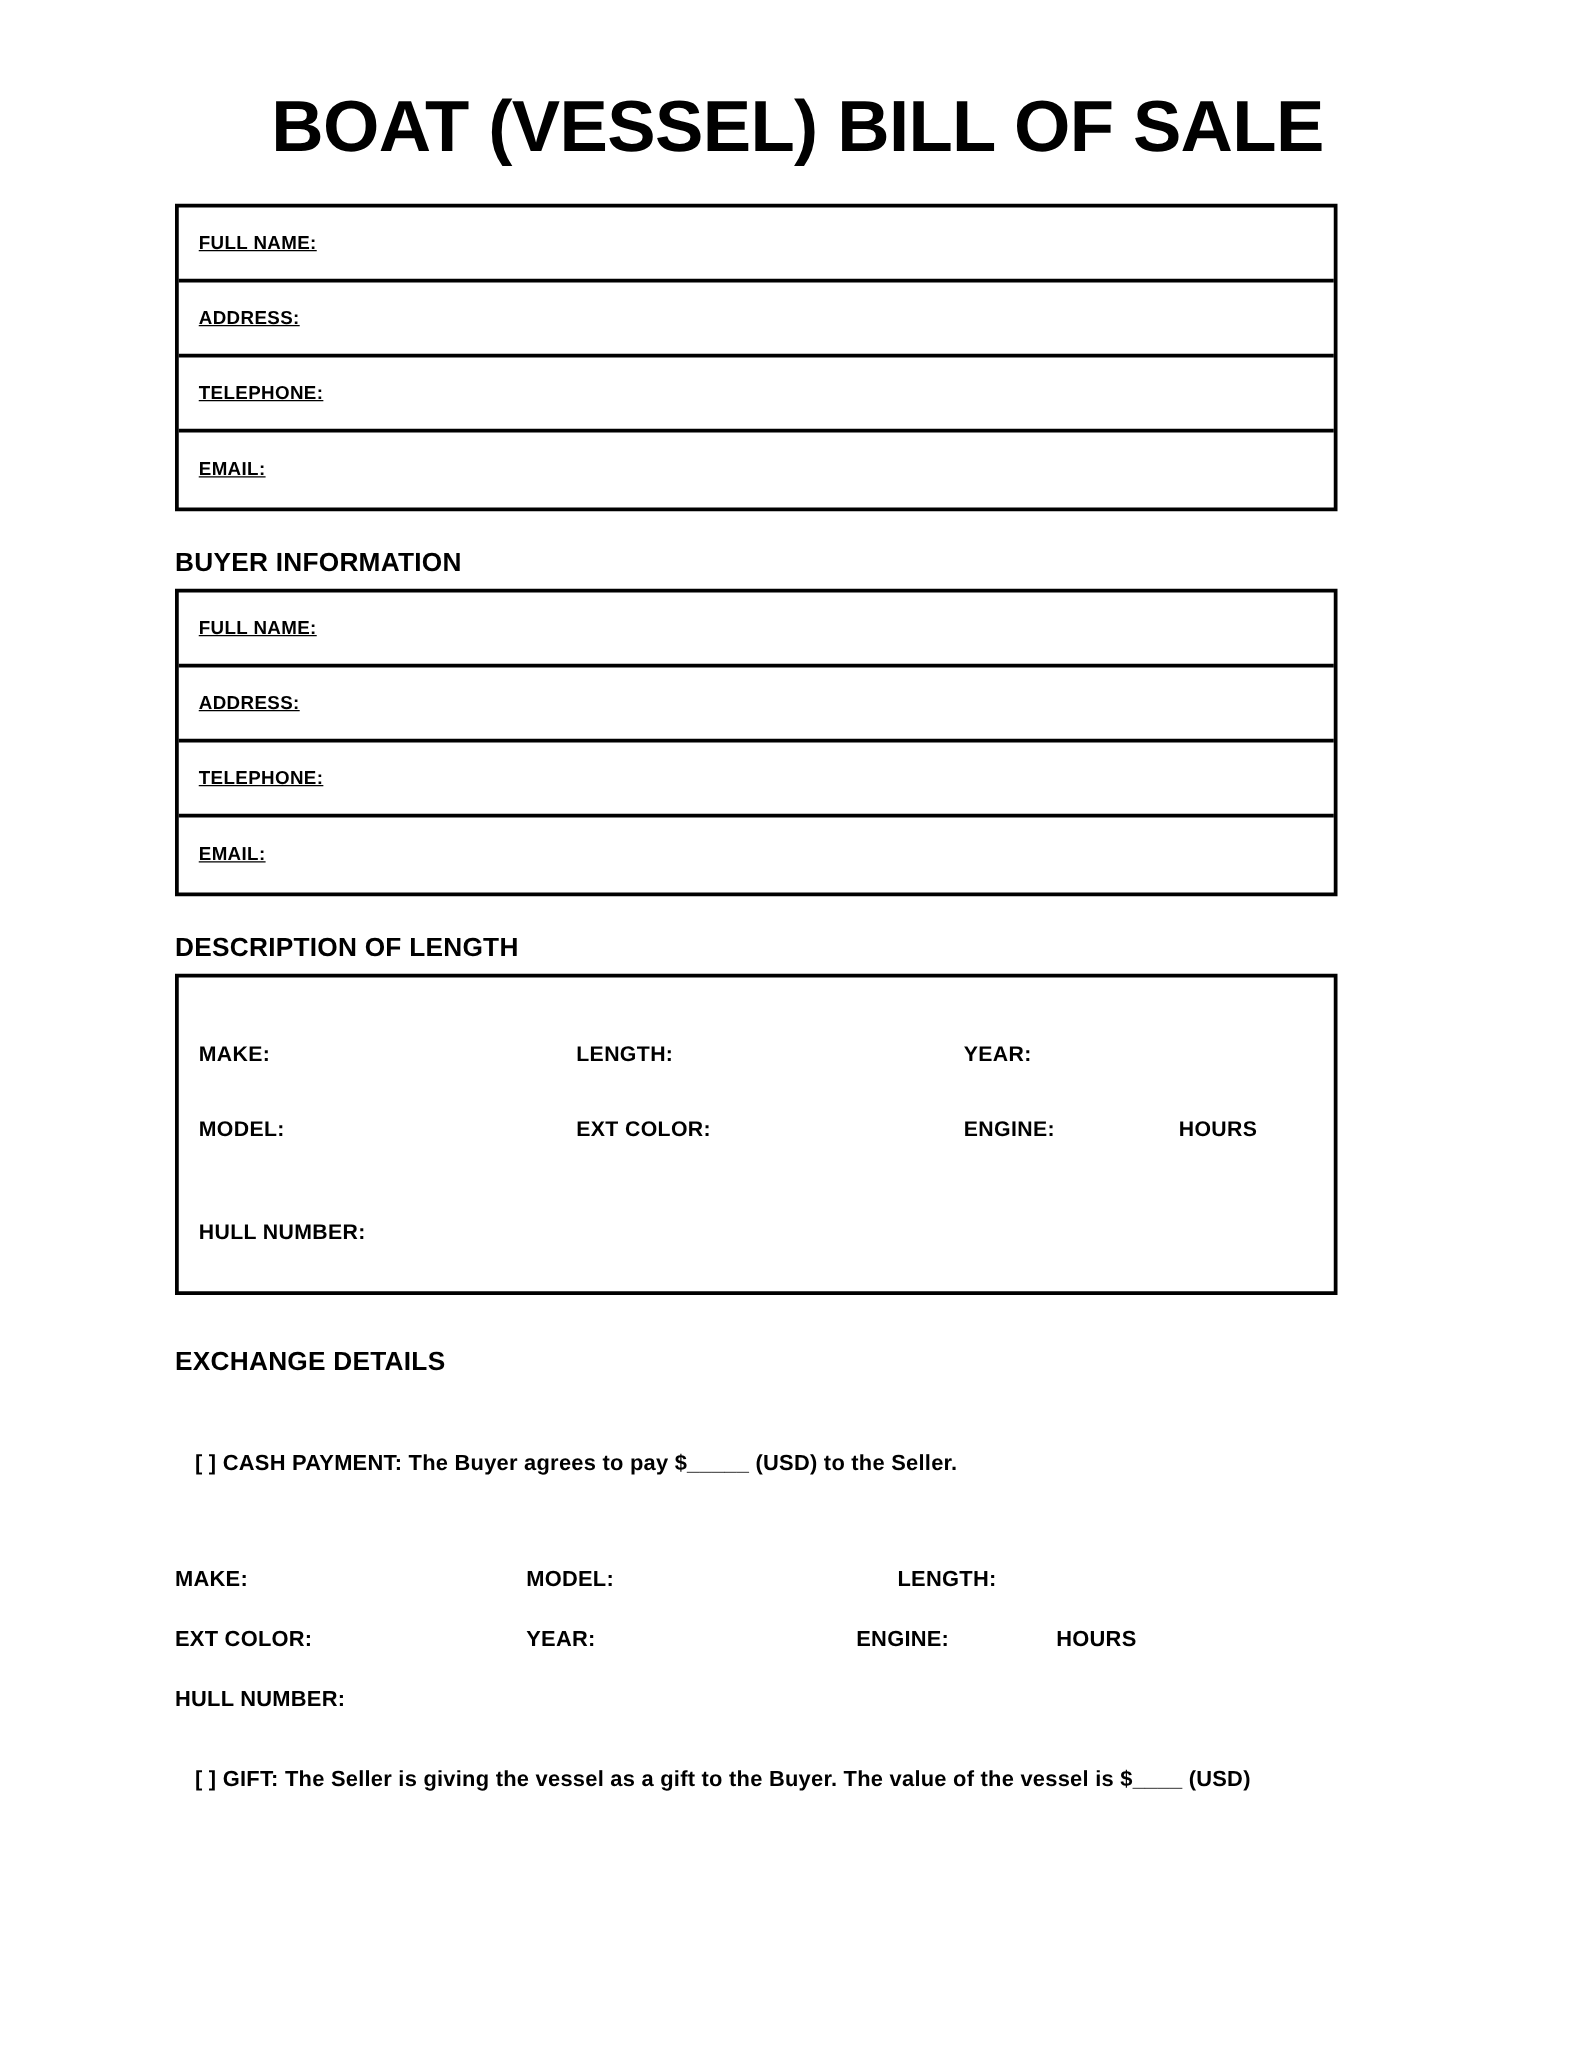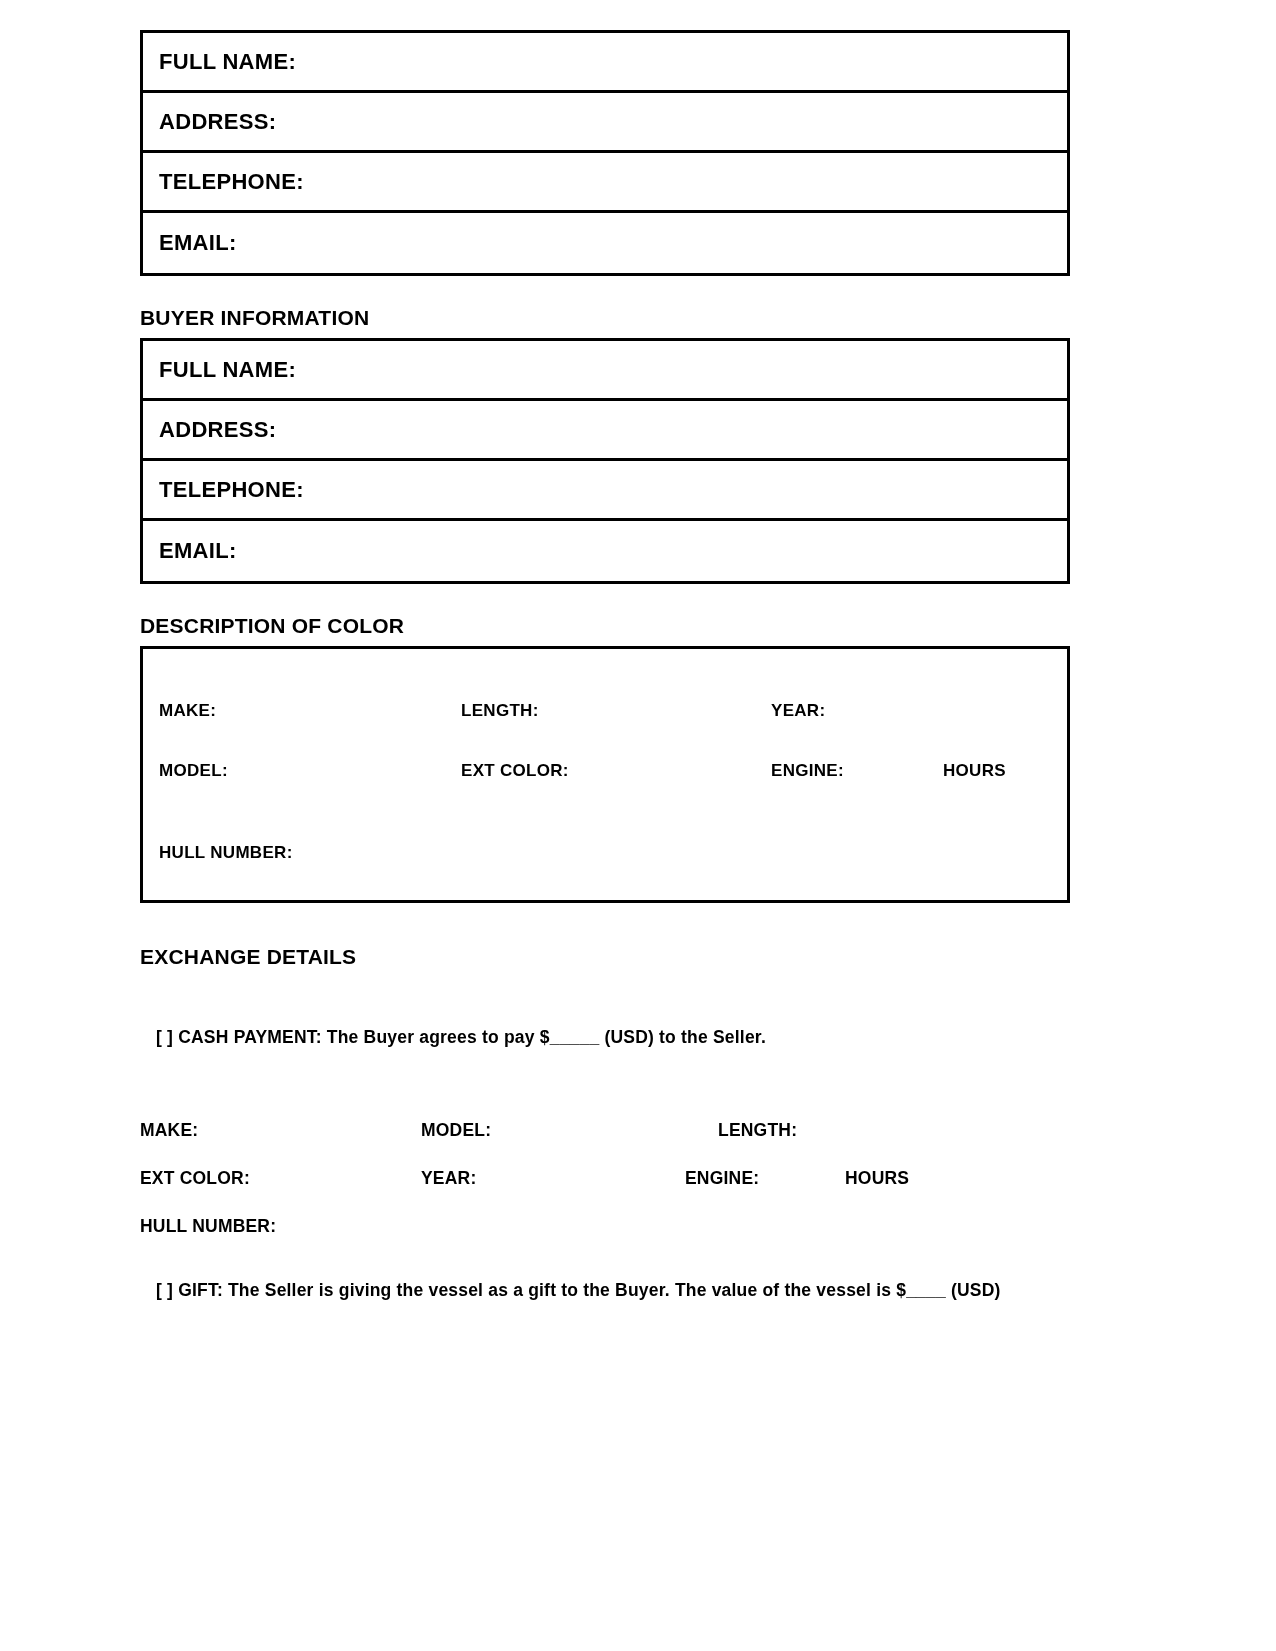--- a/index.html
+++ b/index.html
@@ -51,23 +51,24 @@
     height: 60px;
     display: flex;
     align-items: center;
     padding-left: 16px;
     box-sizing: border-box;
   }
   .table-row:last-child {
     border-bottom: none;
   }
   .field-label {
-    font-size: 22px;
+    font-size: 15px;
     font-weight: bold;
     letter-spacing: 0.3px;
+    text-decoration: underline;
   }
   
   .vessel-box {
     border: 3px solid #000;
     box-sizing: border-box;
     width: 930px;
     margin-top: 8px;
     height: 257px;
     position: relative;
     padding: 0;
@@ -111,20 +112,21 @@
   .tc3 { left: 578px; }
   .tc2b { left: 281px; }
   .tc3b { left: 545px; }
   .tc4b { left: 705px; }
 </style>
 </head>
 <body>
 
 <div class="page">
 
+  <h1 class="doc-title">BOAT (VESSEL) BILL OF SALE</h1>
 
   <div class="content">
 
     <div style="height:22px"></div>
 
     <div class="table-box">
       <div class="table-row">
         <span class="field-label">FULL NAME:</span>
       </div>
       <div class="table-row">
@@ -150,21 +152,21 @@
       </div>
       <div class="table-row">
         <span class="field-label">TELEPHONE:</span>
       </div>
       <div class="table-row">
         <span class="field-label">EMAIL:</span>
       </div>
     </div>
 
     <div style="height:30px"></div>
-    <h2 class="section-heading">DESCRIPTION OF COLOR</h2>
+    <h2 class="section-heading">DESCRIPTION OF LENGTH</h2>
 
     <div class="vessel-box">
       <div class="vessel-line" style="top:52px; left:0; right:0;">
         <span class="col1">MAKE:</span>
         <span class="col2">LENGTH:</span>
         <span class="col3">YEAR:</span>
       </div>
       <div class="vessel-line" style="top:112px; left:0; right:0;">
         <span class="col1">MODEL:</span>
         <span class="col2">EXT COLOR:</span>

